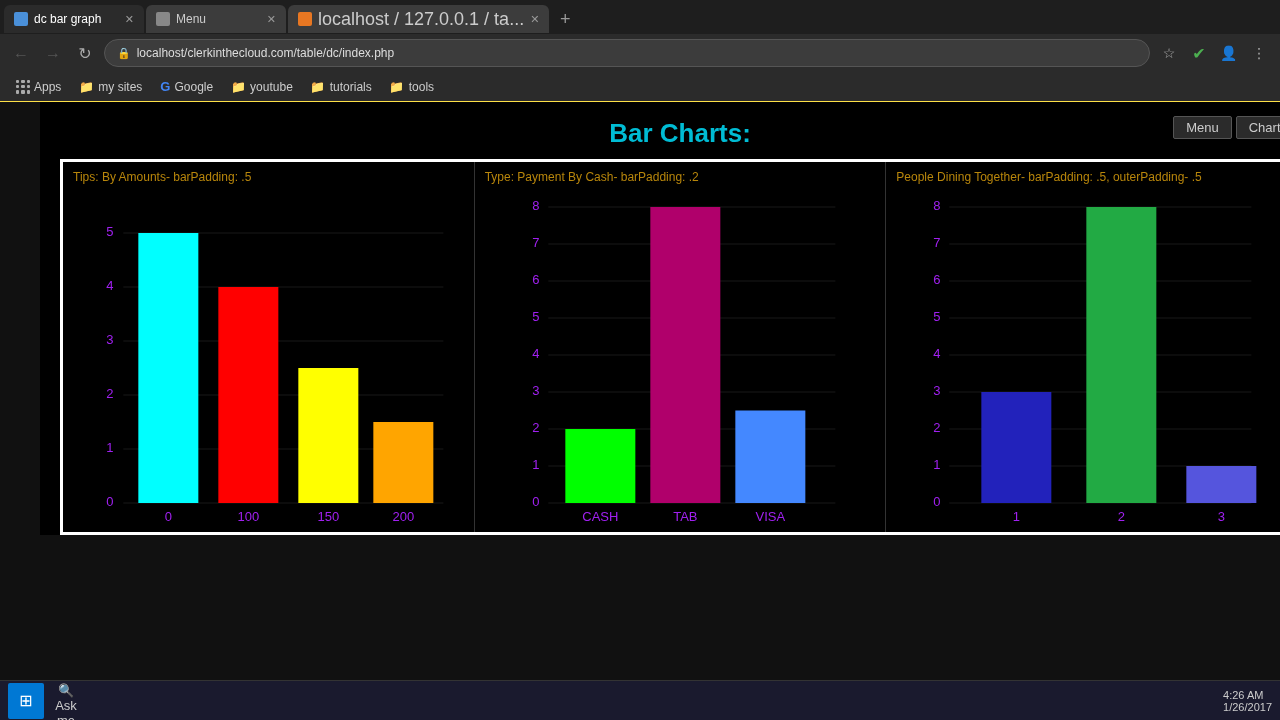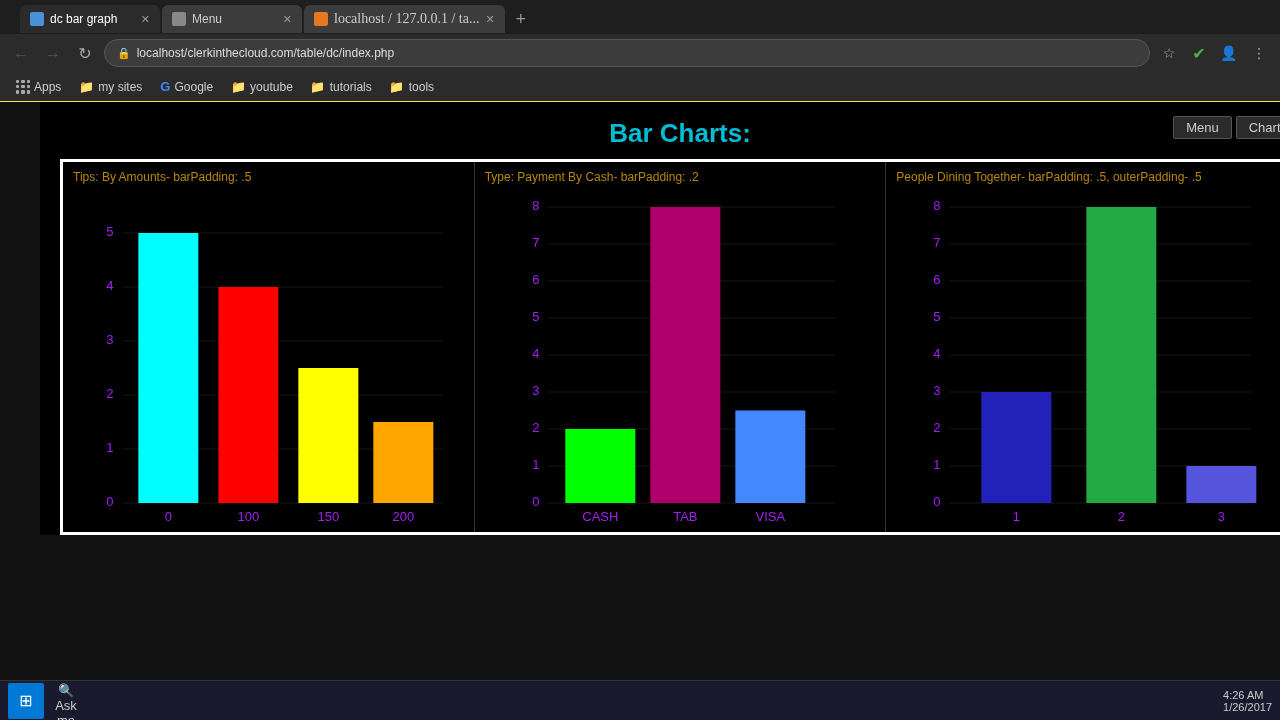--- a/index.html
+++ b/index.html
@@ -17,21 +17,21 @@
     .browser-chrome {
       background: #2b2b2b;
       width: 100%;
     }
 
     .tab-bar {
       display: flex;
       align-items: center;
       background: #1e1e1e;
       height: 34px;
-      padding: 4px 4px 0 20px;
+      padding: 4px 4px 0 4px;
       gap: 2px;
     }
 
     .tab {
       display: flex;
       align-items: center;
       background: #3c3c3c;
       border-radius: 6px 6px 0 0;
       padding: 0 10px;
       height: 28px;
@@ -258,21 +258,21 @@
       <span style="font-size:12px;overflow:hidden;white-space:nowrap;">dc bar graph</span>
       <span class="tab-close">✕</span>
     </div>
     <div class="tab">
       <span style="width:14px;height:14px;background:#888;border-radius:2px;flex-shrink:0;display:inline-block;"></span>
       <span style="font-size:12px;overflow:hidden;white-space:nowrap;">Menu</span>
       <span class="tab-close">✕</span>
     </div>
     <div class="tab">
       <span style="width:14px;height:14px;background:#e87722;border-radius:2px;flex-shrink:0;display:inline-block;"></span>
-      <span style="font-size:14px;overflow:hidden;white-space:nowrap;font-family:Liberation Serif, serif;">localhost / 127.0.0.1 / ta...</span>
+      <span style="font-size:18px;overflow:hidden;white-space:nowrap;">localhost / 127.0.0.1 / ta...</span>
       <span class="tab-close">✕</span>
     </div>
     <div class="tab-new">+</div>
   </div>
 
   <div class="nav-bar">
     <button class="nav-btn disabled">←</button>
     <button class="nav-btn disabled">→</button>
     <button class="nav-btn">↻</button>
     <div class="address-bar">

